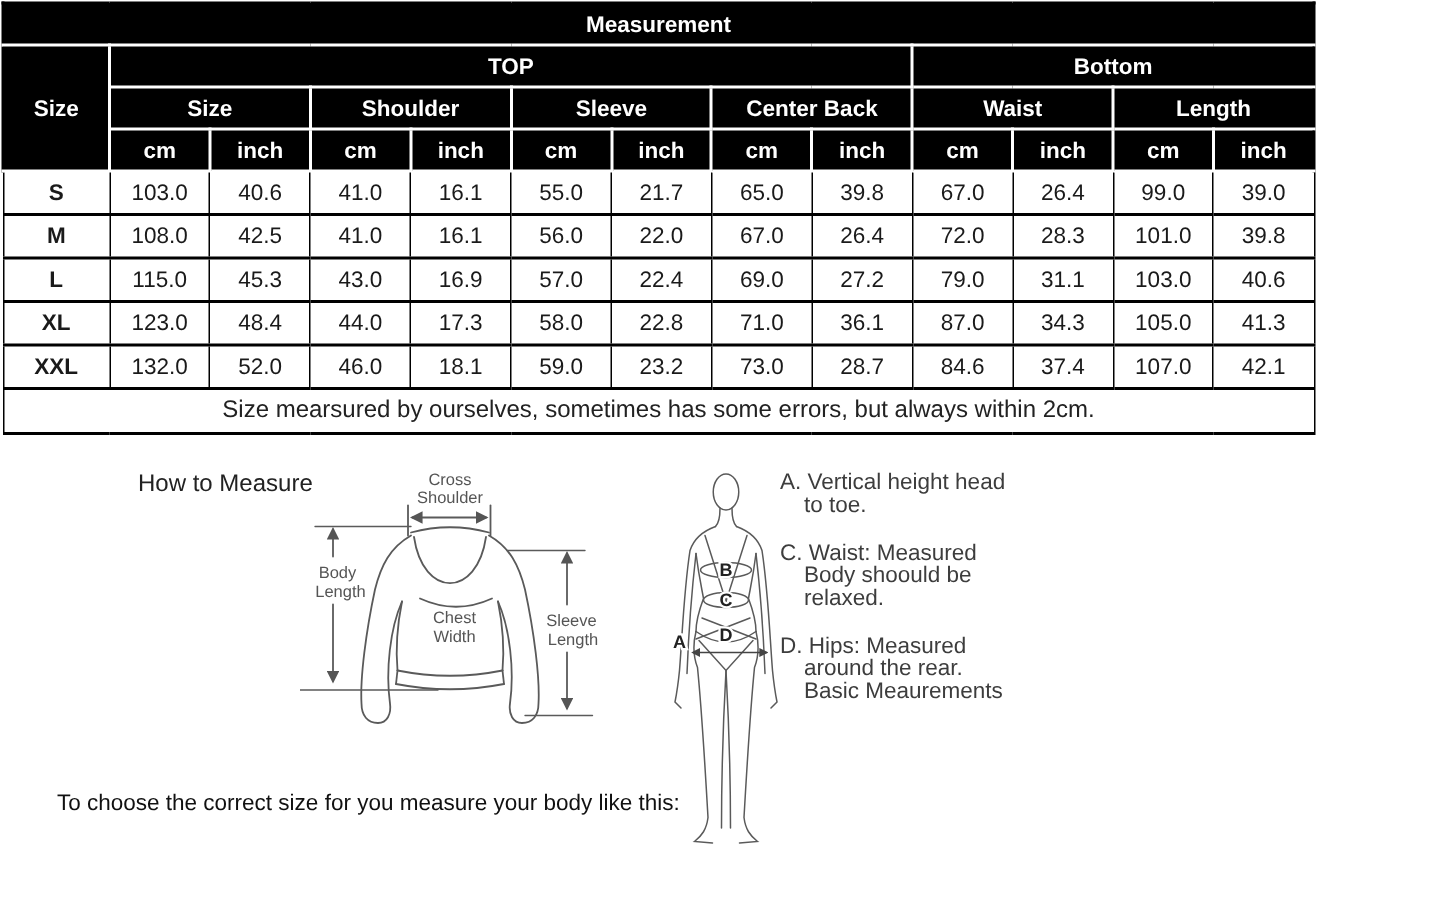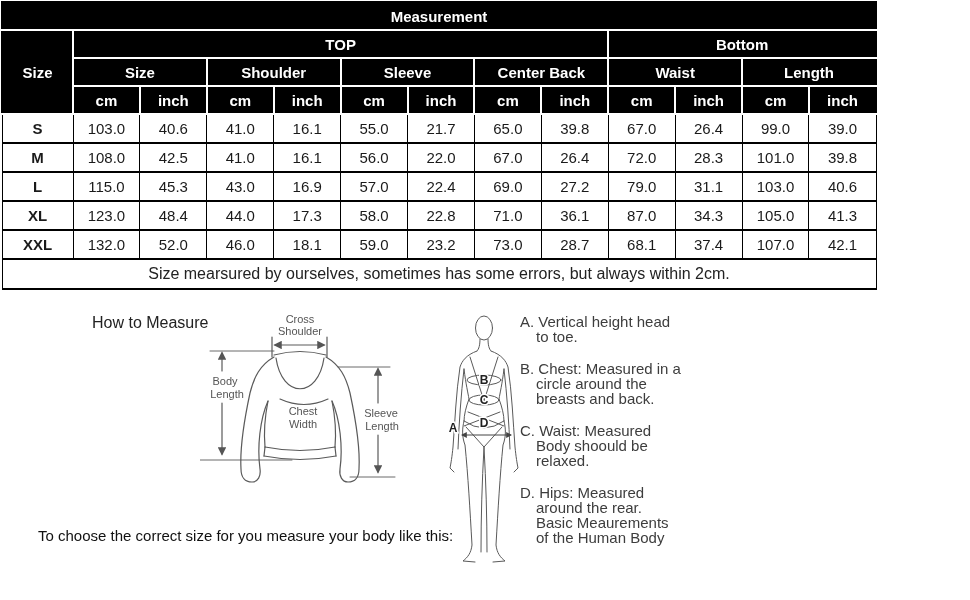--- a/index.html
+++ b/index.html
@@ -131,21 +131,21 @@
   <tr>
     <td class="size">XXL</td>
     <td>132.0</td>
     <td>52.0</td>
     <td>46.0</td>
     <td>18.1</td>
     <td>59.0</td>
     <td>23.2</td>
     <td>73.0</td>
     <td>28.7</td>
-    <td>68.1</td>
+    <td>84.6</td>
     <td>37.4</td>
     <td>107.0</td>
     <td>42.1</td>
   </tr>
   <tr>
     <td colspan="13" class="note">Size mearsured by ourselves, sometimes has some errors, but always within 2cm.</td>
   </tr>
 </tbody>
   </table>
 
@@ -247,34 +247,28 @@
       <text x="46" y="99">C</text>
       <text x="46" y="122">D</text>
       <text x="15" y="127">A</text>
     </g>
   </svg>
 
   <div class="notes">
     <div class="block">
       <div class="line">A. Vertical height head</div>
       <div class="line cont">to toe.</div>
-    </div>
-    <div class="block">
-      <div class="line">B. Chest: Measured in a</div>
-      <div class="line cont">circle around the</div>
-      <div class="line cont">breasts and back.</div>
     </div>
     <div class="block">
       <div class="line">C. Waist: Measured</div>
       <div class="line cont">Body shoould be</div>
       <div class="line cont">relaxed.</div>
     </div>
     <div class="block">
       <div class="line">D. Hips: Measured</div>
       <div class="line cont">around the rear.</div>
       <div class="line cont">Basic Meaurements</div>
-      <div class="line cont">of the Human Body</div>
     </div>
   </div>
 
   <div class="footer">To choose the correct size for you measure your body like this:</div>
 
 </div>
 
 </body></html>

